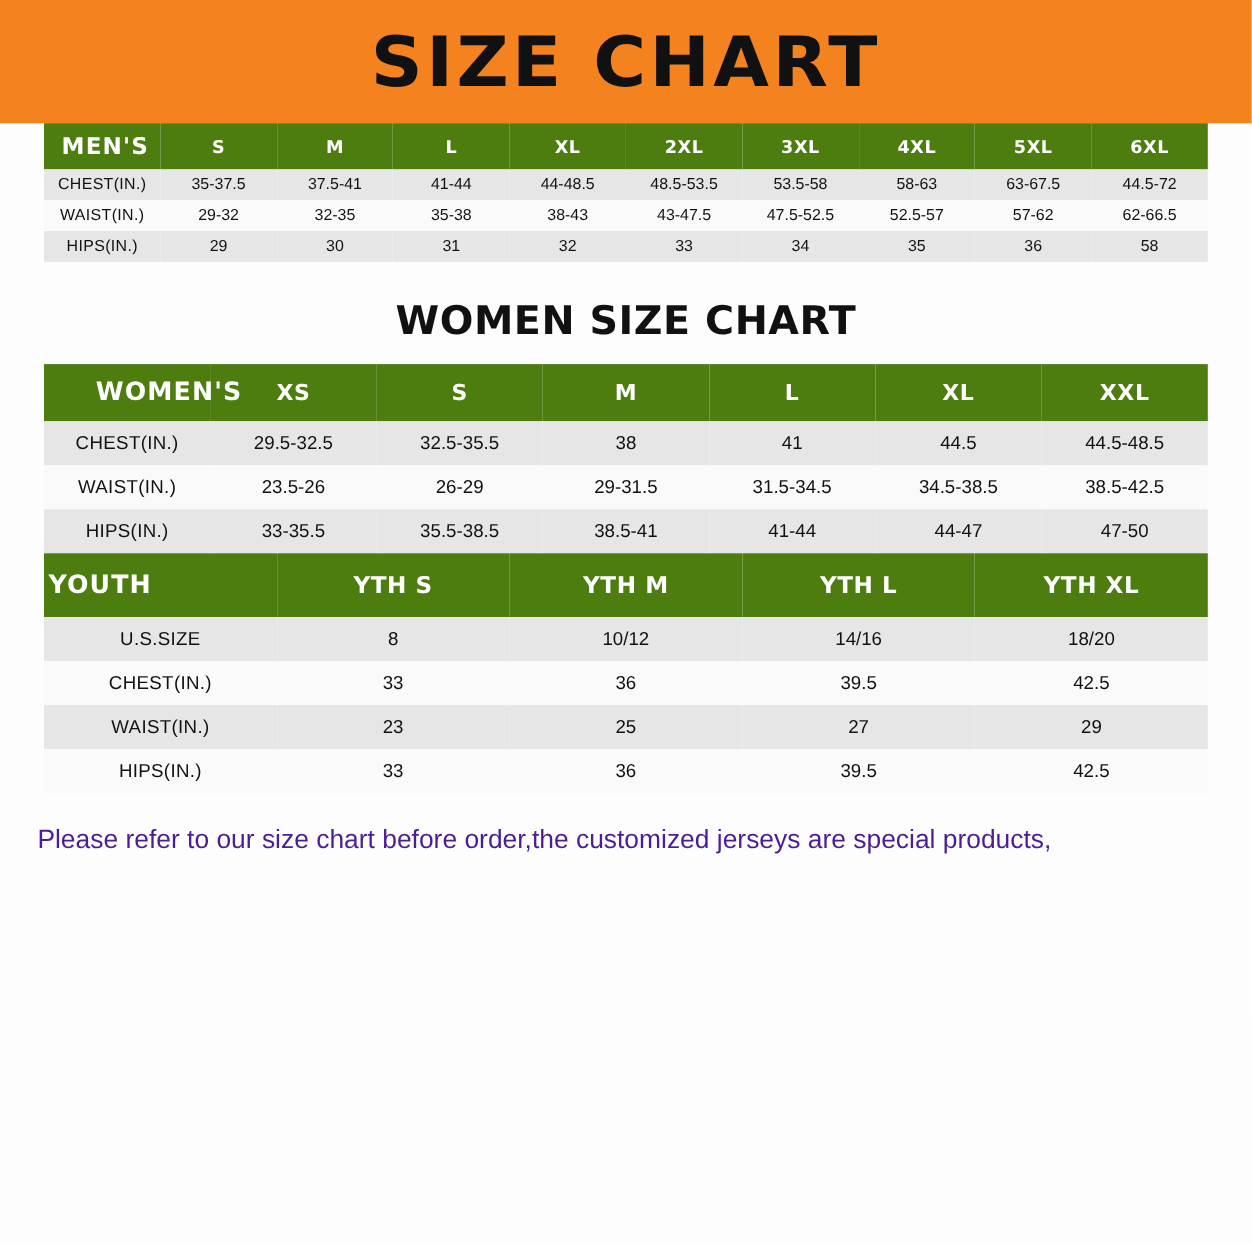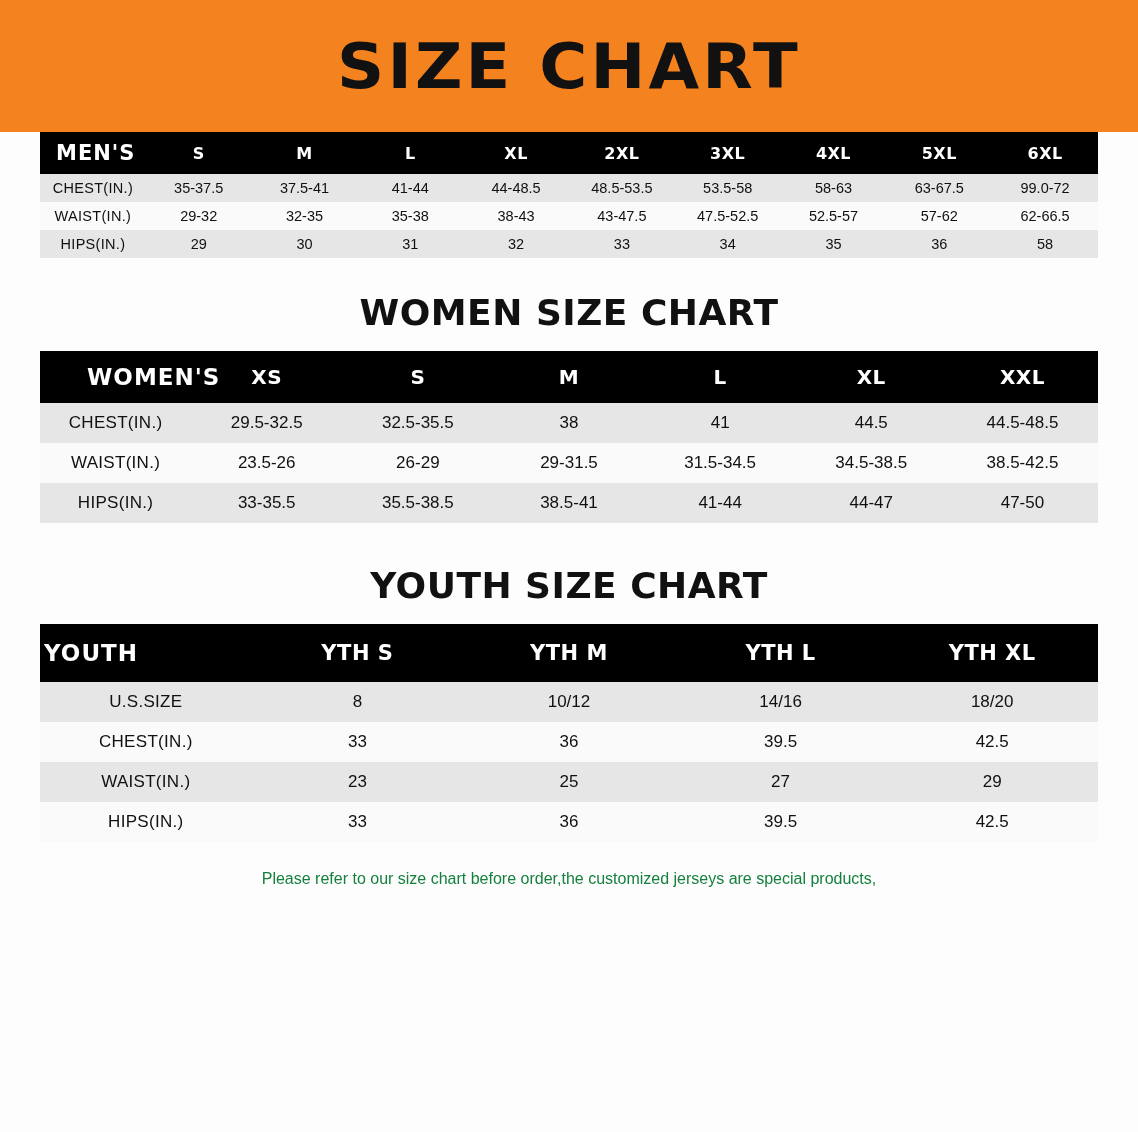--- a/index.html
+++ b/index.html
@@ -17,21 +17,21 @@
   .page {
     position: relative;
     width: 1138px;
     height: 1132px;
     background: #fdfdfd;
     box-sizing: border-box;
   }
   
   .banner {
     width: 100%;
-    height: 132px;
+    height: 112px;
     background: #f4821f;
     display: flex;
     align-items: center;
     justify-content: center;
   }
   .banner-title {
     font-family: "DejaVu Sans", sans-serif;
     font-weight: bold;
     font-size: 63px;
     letter-spacing: 3px;
@@ -65,21 +65,21 @@
   
   .table-wrap {
     margin: 0 40px;
   }
   table {
     width: 100%;
     border-collapse: collapse;
     table-layout: fixed;
   }
   thead tr {
-    background: #000000;
+    background: #4d7c0f;
     color: #ffffff;
   }
   thead th {
     font-family: "DejaVu Sans", sans-serif;
     font-weight: bold;
     text-align: center;
     padding: 9px 2px;
     font-size: 17px;
     letter-spacing: 0.5px;
   }
@@ -115,24 +115,23 @@
   #women-table tbody td { font-size: 17px; padding: 10px 2px; }
 
   
   #youth-table thead th { font-size: 21px; padding: 16px 4px; }
   #youth-table thead th.first-col { font-size: 23px; }
   #youth-table tbody td { font-size: 17px; padding: 10px 2px; text-align: center; }
 
   
   .note {
     margin: 26px 34px 0 34px;
-    text-align: center;
-    color: #15803d;
+    color: #4c1d95;
     font-family: "Liberation Sans", sans-serif;
-    font-size: 16px;
+    font-size: 24px;
     line-height: 1.38;
   }
   .note-line {
     display: block;
   }
 </style>
 </head>
 <body>
 
 <div class="page">
@@ -161,21 +160,21 @@
         <tr class="odd">
           <td class="first-col">CHEST(IN.)</td>
           <td>35-37.5</td>
           <td>37.5-41</td>
           <td>41-44</td>
           <td>44-48.5</td>
           <td>48.5-53.5</td>
           <td>53.5-58</td>
           <td>58-63</td>
           <td>63-67.5</td>
-          <td>99.0-72</td>
+          <td>44.5-72</td>
         </tr>
         <tr class="even">
           <td class="first-col">WAIST(IN.)</td>
           <td>29-32</td>
           <td>32-35</td>
           <td>35-38</td>
           <td>38-43</td>
           <td>43-47.5</td>
           <td>47.5-52.5</td>
           <td>52.5-57</td>
@@ -237,21 +236,20 @@
           <td>35.5-38.5</td>
           <td>38.5-41</td>
           <td>41-44</td>
           <td>44-47</td>
           <td>47-50</td>
         </tr>
       </tbody>
     </table>
   </div>
 
-  <div class="section-title t-youth">YOUTH SIZE CHART</div>
   <div class="table-wrap">
     <table id="youth-table">
       <thead>
         <tr>
           <th class="first-col">YOUTH</th>
           <th>YTH S</th>
           <th>YTH M</th>
           <th>YTH L</th>
           <th>YTH XL</th>
         </tr>

